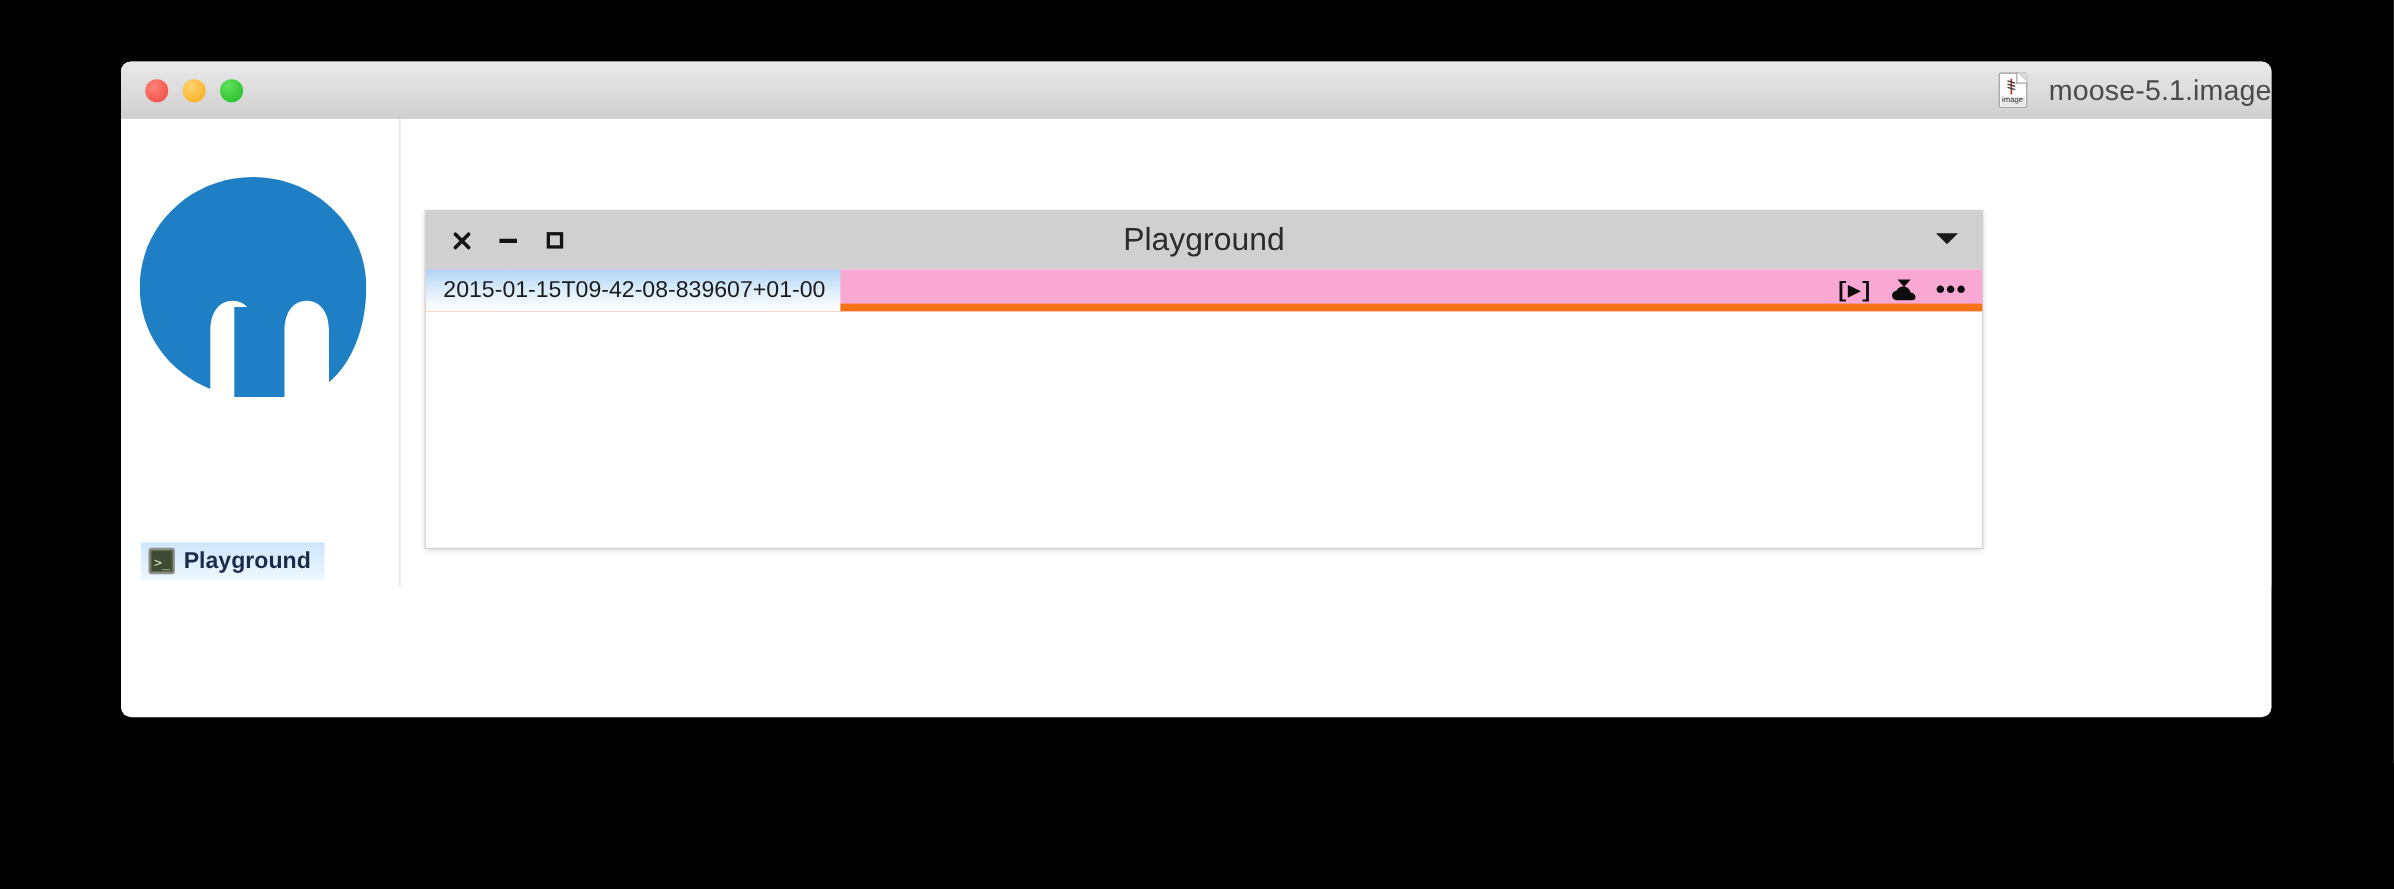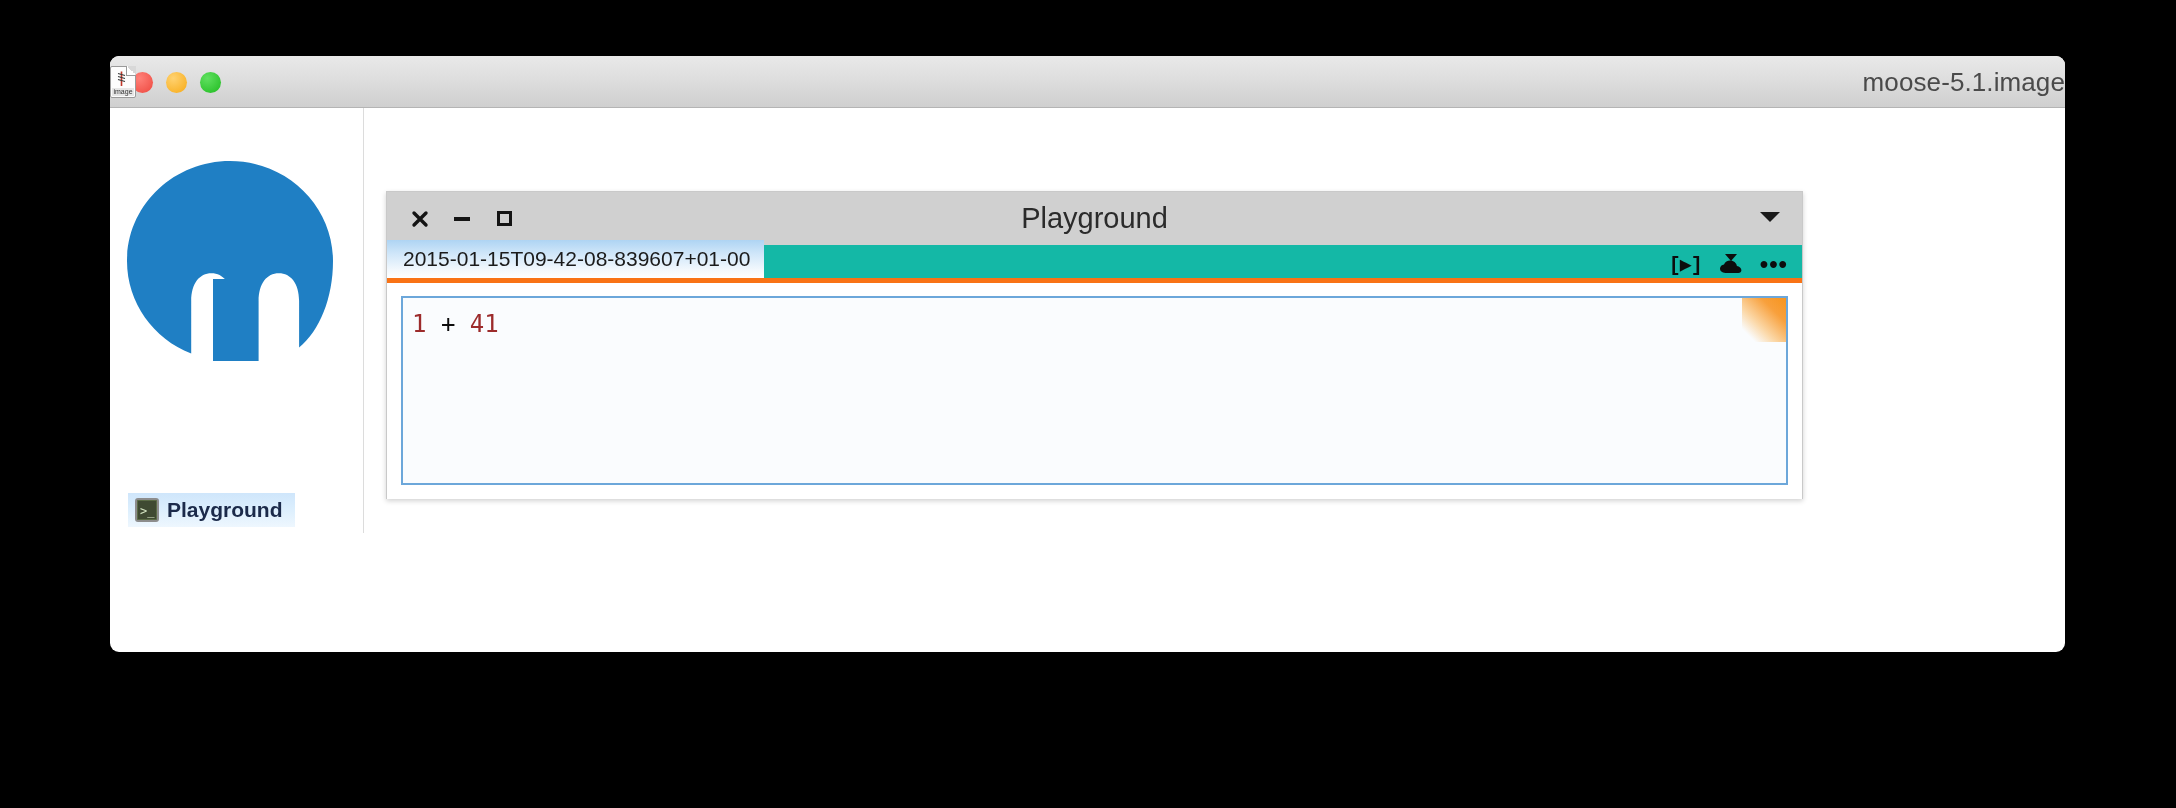--- a/index.html
+++ b/index.html
@@ -33,21 +33,21 @@
     position: absolute; left: 22px; top: 16px;
     display: flex; gap: 13px;
   }
   .light { width: 21px; height: 21px; border-radius: 50%; }
   .light.close  { background: radial-gradient(circle at 35% 30%, #ff8179, #f2564d 75%, #d8453e); }
   .light.min    { background: radial-gradient(circle at 35% 30%, #ffd271, #f9b42c 75%, #dd9f21); }
   .light.max    { background: radial-gradient(circle at 35% 30%, #60e060, #2fc42f 75%, #23a623); }
 
   #os-title-group {
     position: absolute; left: 0; right: 0; top: 0; height: 52px;
-    display: flex; align-items: center; justify-content: space-between; gap: 20px;
+    display: flex; align-items: center; justify-content: flex-end; gap: 20px;
   }
   #os-title-text {
     font-size: 26px; color: #4a4a4a; letter-spacing: 0.1px;
   }
   .doc-icon {
     position: relative; width: 26px; height: 32px;
     background: #fdfdfd;
     border: 1px solid #9a9a9a;
     border-radius: 2px;
   }
@@ -126,23 +126,23 @@
     border-left: 10px solid transparent;
     border-right: 10px solid transparent;
     border-top: 10px solid #1a1a1a;
     cursor: pointer;
   }
 
   
   #pg-tabbar {
     position: relative;
     height: 38px;
-    background: #14b8a6;
-    border-bottom: 5px solid #f97316;
-    display: flex; align-items: flex-end;
+    background: #f9a8d4;
+    border-bottom: 7px solid #f97316;
+    display: flex; align-items: flex-start;
   }
   #pg-tab-active {
     height: 38px;
     padding: 0 14px 0 16px;
     background: linear-gradient(to bottom, #aed4f3 0%, #cfe6f9 35%, #f2f8fd 78%, #ffffff 100%);
     display: flex; align-items: center;
     font-size: 21px; color: #1b1b1b;
     white-space: nowrap;
     cursor: pointer;
   }
@@ -303,26 +303,20 @@
                        C7 11 9.4 9.4 12.2 9.4 C15.6 9.4 18.4 11.8 18.9 14.9
                        C21.4 15.1 23.4 17 23.4 19.2 C23.4 20.8 22.2 22 20.3 22 Z" fill="#0d0d0d"></path>
             </svg>
           </div>
           <div class="tool-btn dots">
             <span>•••</span>
           </div>
         </div>
       </div>
 
-      <div id="pg-body">
-        <div id="pg-editor">
-          <div id="pg-editor-corner"></div>
-          <div id="pg-code"><span class="tok-num">1</span><span class="tok-op"> + </span><span class="tok-num">41</span></div>
-        </div>
-      </div>
     </div>
 
     <div id="taskbar">
       <div id="taskbar-item">
         <span class="terminal-icon">
           <span class="prompt">&gt;_</span>
         </span>
         <span class="tb-label">Playground</span>
       </div>
     </div>

